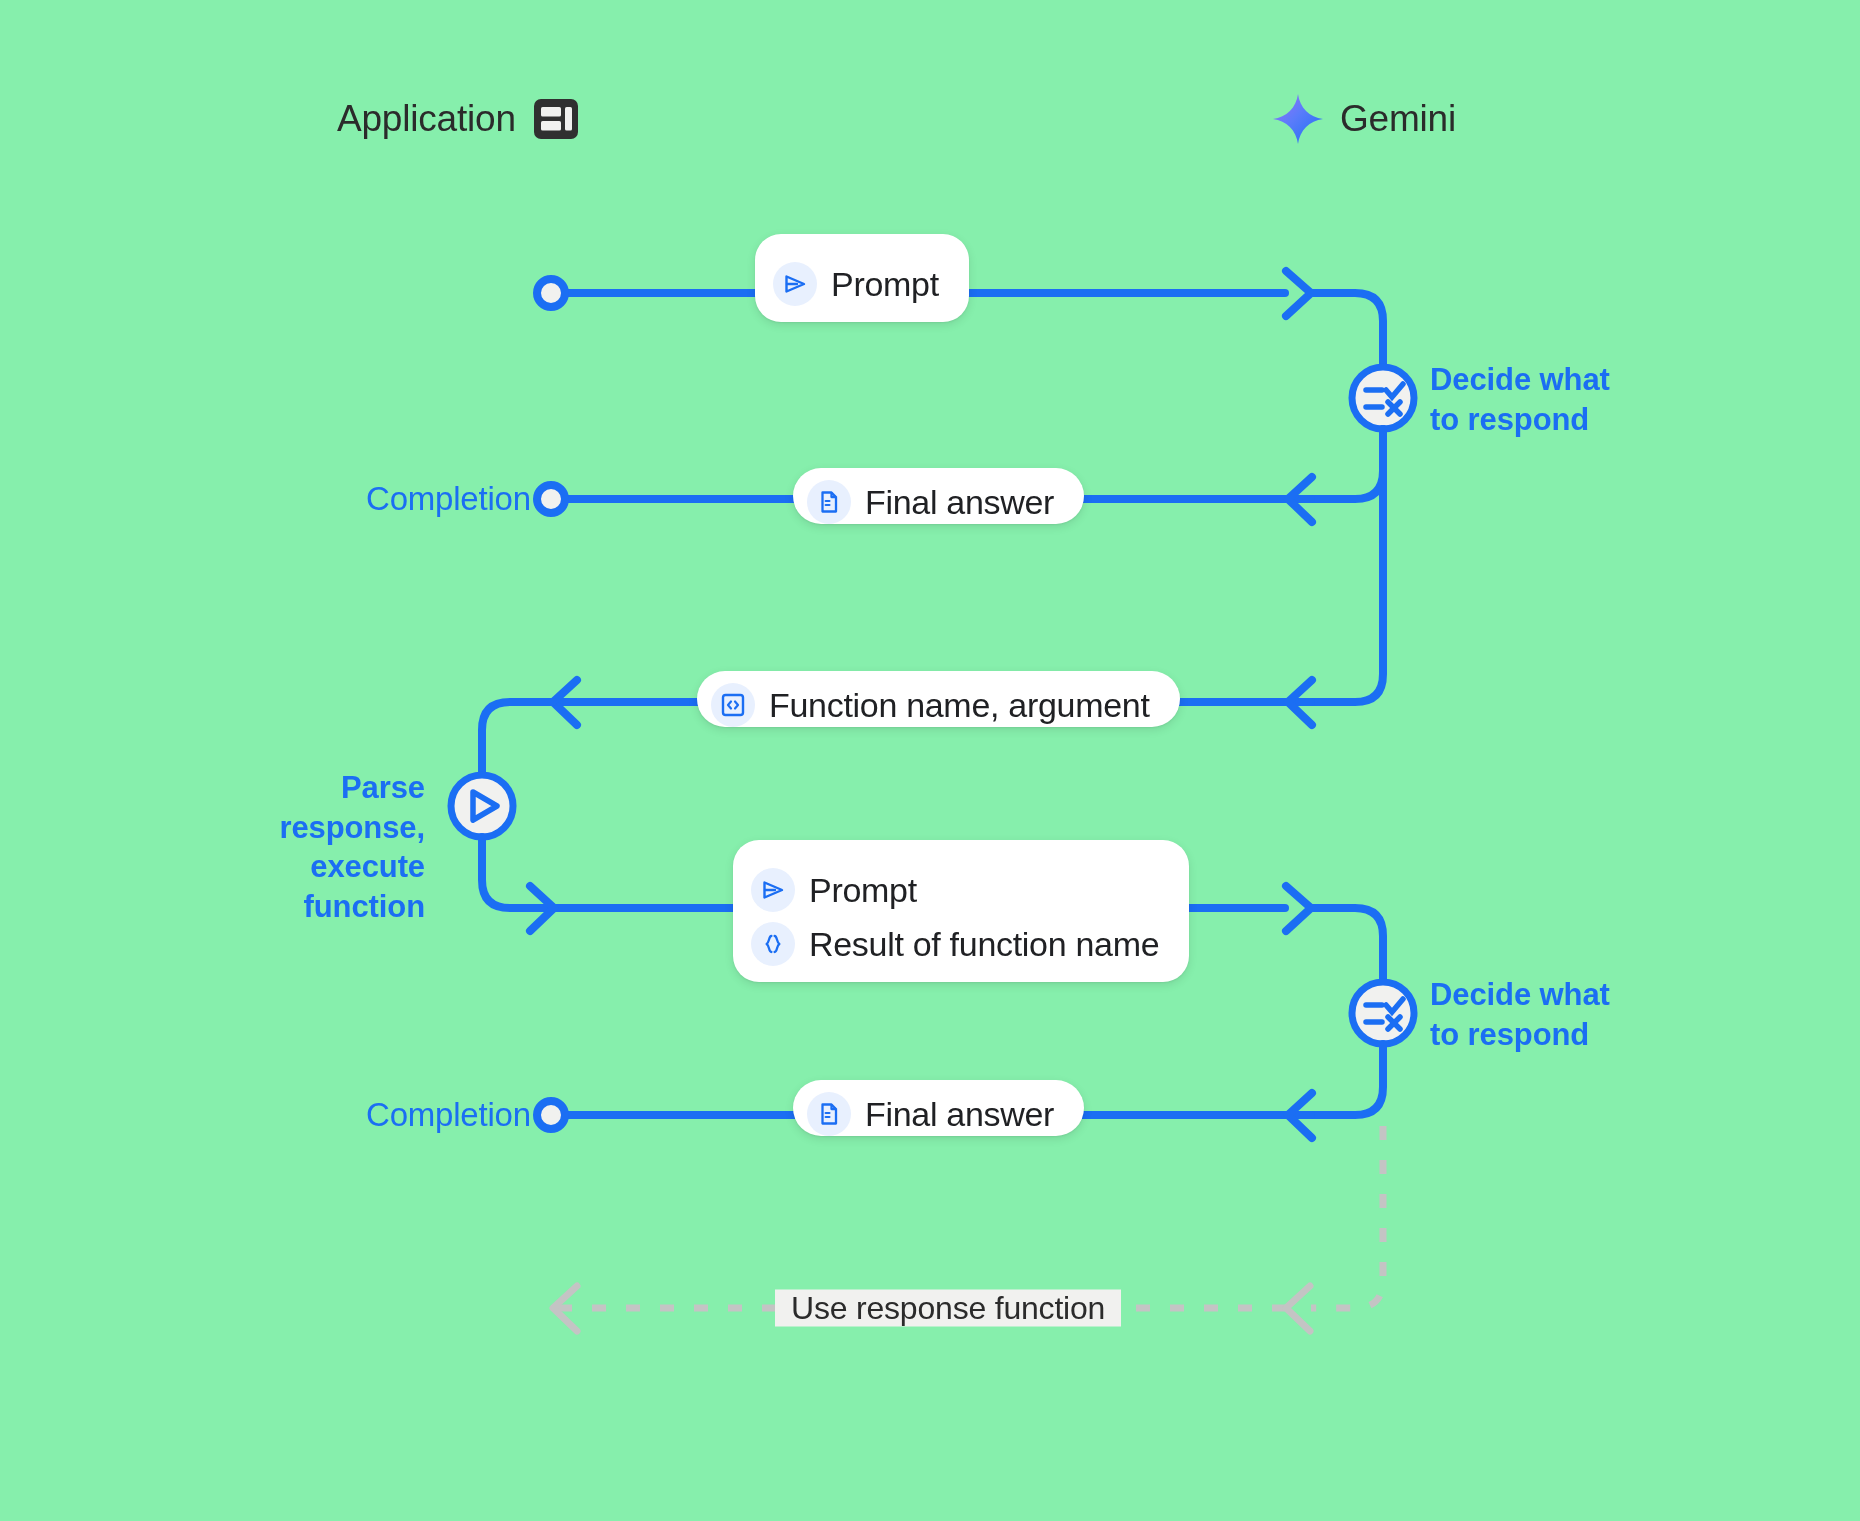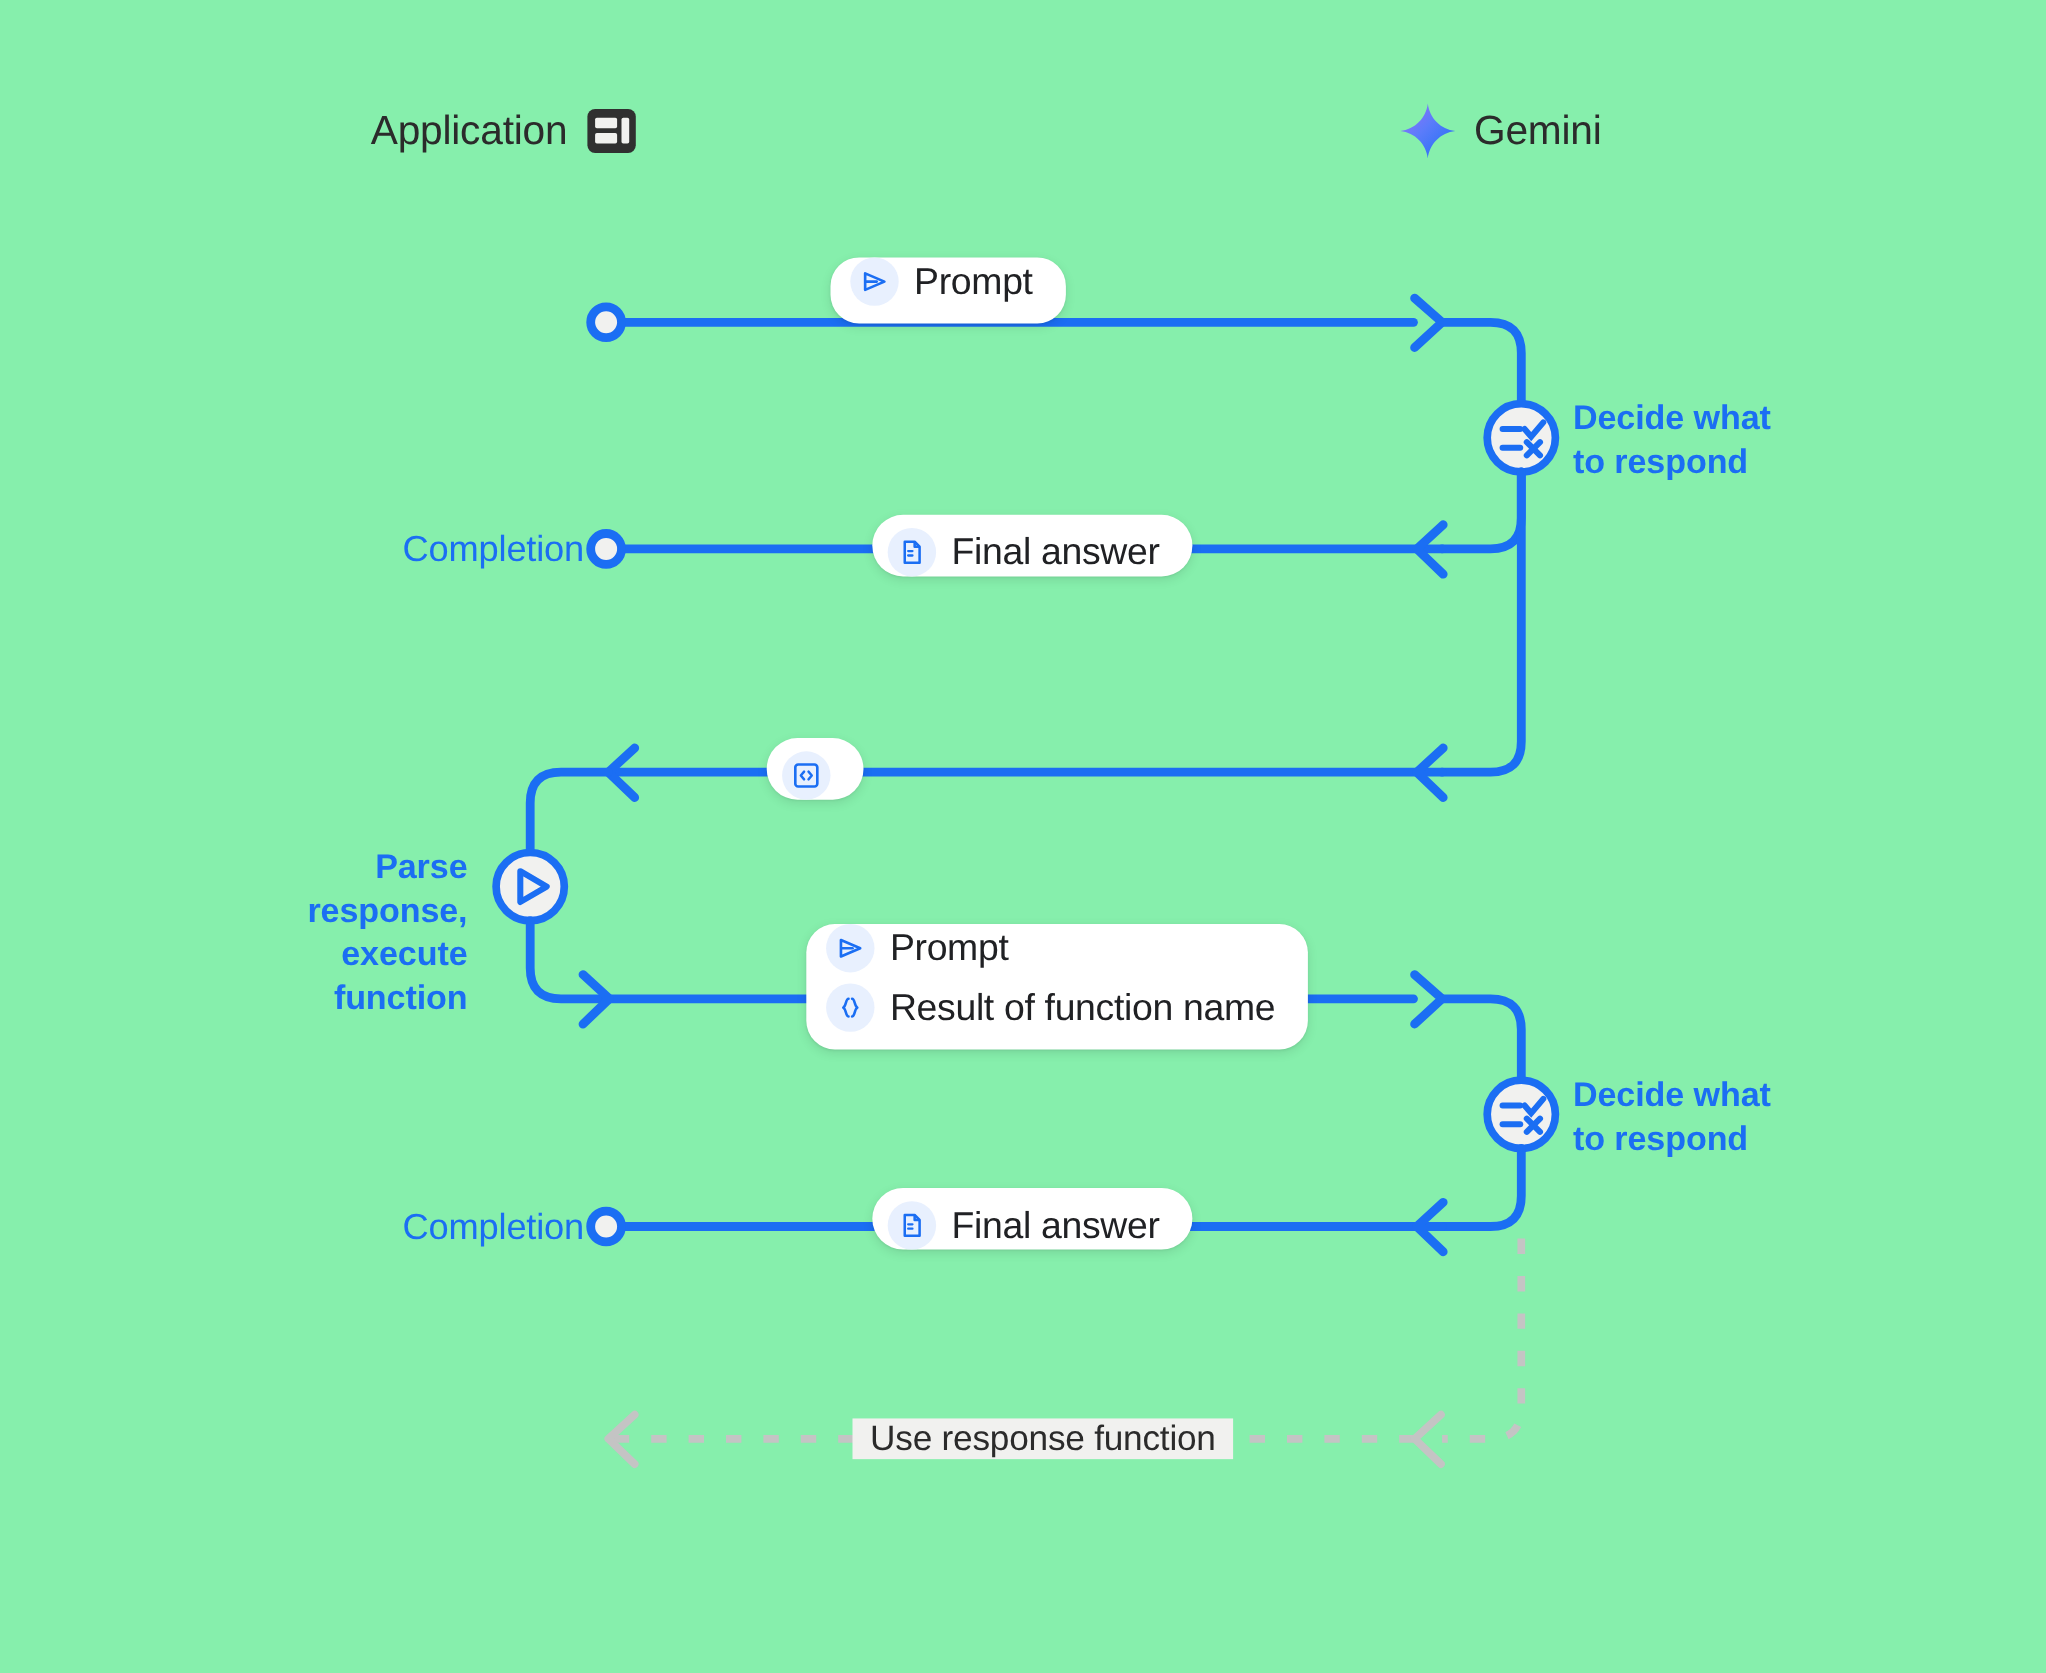--- a/index.html
+++ b/index.html
@@ -43,21 +43,21 @@
 
   .app-icon { width: 48px; height: 44px; display: block; }
   .gemini-icon { width: 52px; height: 52px; display: block; }
 
   
   .card {
     position: absolute;
     background: #ffffff;
     border-radius: 26px;
     box-shadow: 0 3px 10px rgba(0,0,0,0.10), 0 1px 2px rgba(0,0,0,0.06);
-    padding: 0 30px 16px 18px;
+    padding: 28px 30px 16px 18px;
     display: flex;
     flex-direction: column;
     gap: 10px;
     z-index: 6;
   }
   .card.single { border-radius: 32px; padding: 12px 30px 0 14px; }
   .card-row {
     display: flex;
     align-items: center;
     gap: 14px;
@@ -275,20 +275,21 @@
 
   <div class="card single" style="left:697px; top:671px;">
     <div class="card-row">
       <span class="chip">
         <svg width="28" height="28" viewBox="0 0 28 28" aria-hidden="true">
           <rect x="4" y="4" width="20" height="20" rx="2.6" fill="none" stroke="#1b6ef3" stroke-width="2.4"></rect>
           <polyline points="12,10.5 9,14 12,17.5" fill="none" stroke="#1b6ef3" stroke-width="2.2" stroke-linecap="round" stroke-linejoin="round"></polyline>
           <polyline points="16,10.5 19,14 16,17.5" fill="none" stroke="#1b6ef3" stroke-width="2.2" stroke-linecap="round" stroke-linejoin="round"></polyline>
         </svg>
       </span>
+      <span class="card-text">Function name,  argument</span>
     </div>
   </div>
 
   <div class="card" style="left:733px; top:840px;">
     <div class="card-row">
       <span class="chip">
         <svg width="28" height="28" viewBox="0 0 28 28" aria-hidden="true">
           <path d="M5.5 6.5 L23 14 L5.5 21.5 Z" fill="none" stroke="#1b6ef3" stroke-width="2.4" stroke-linejoin="round"></path>
           <line x1="6" y1="14" x2="16" y2="14" stroke="#1b6ef3" stroke-width="2.4" stroke-linecap="round"></line>
         </svg>

